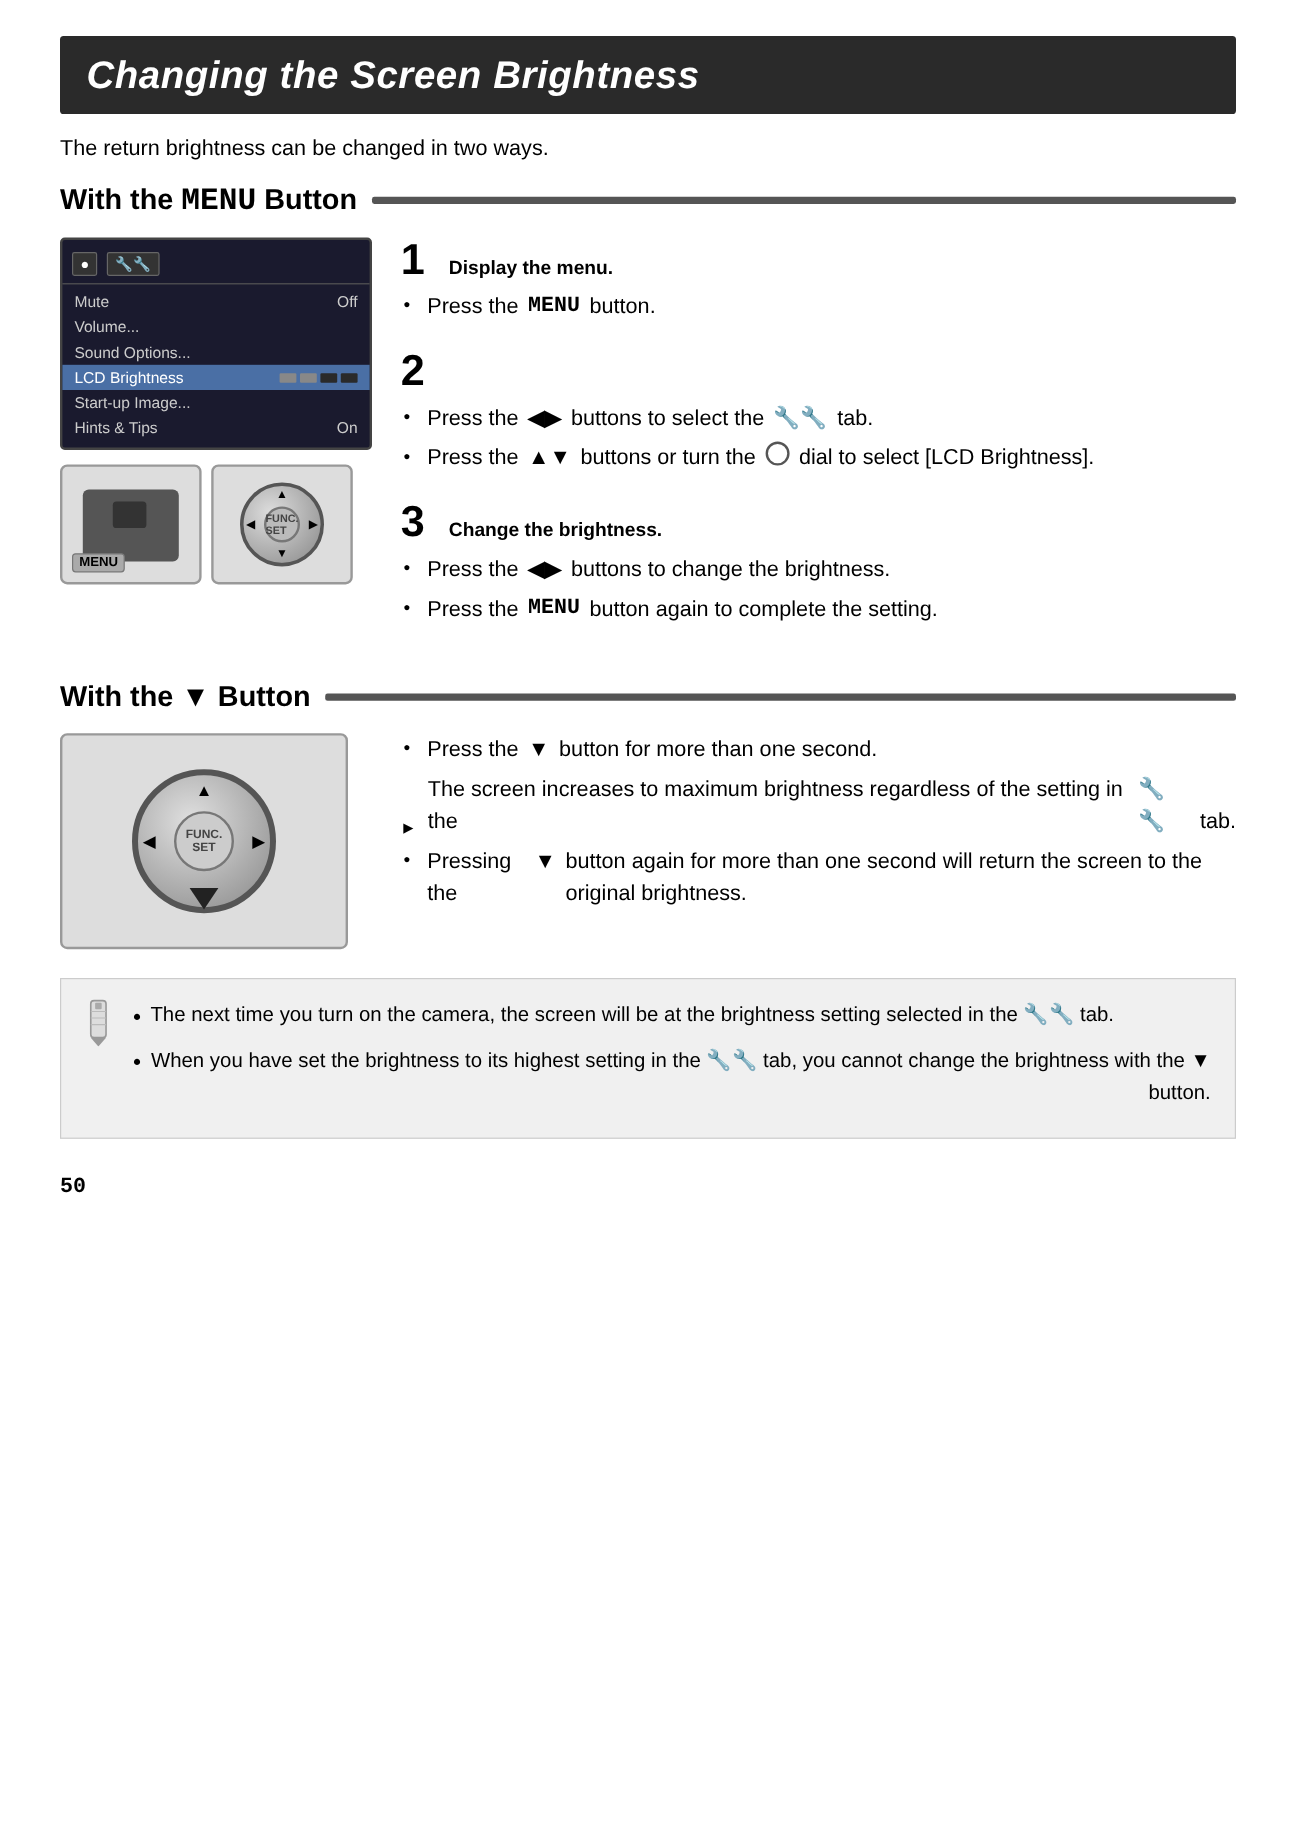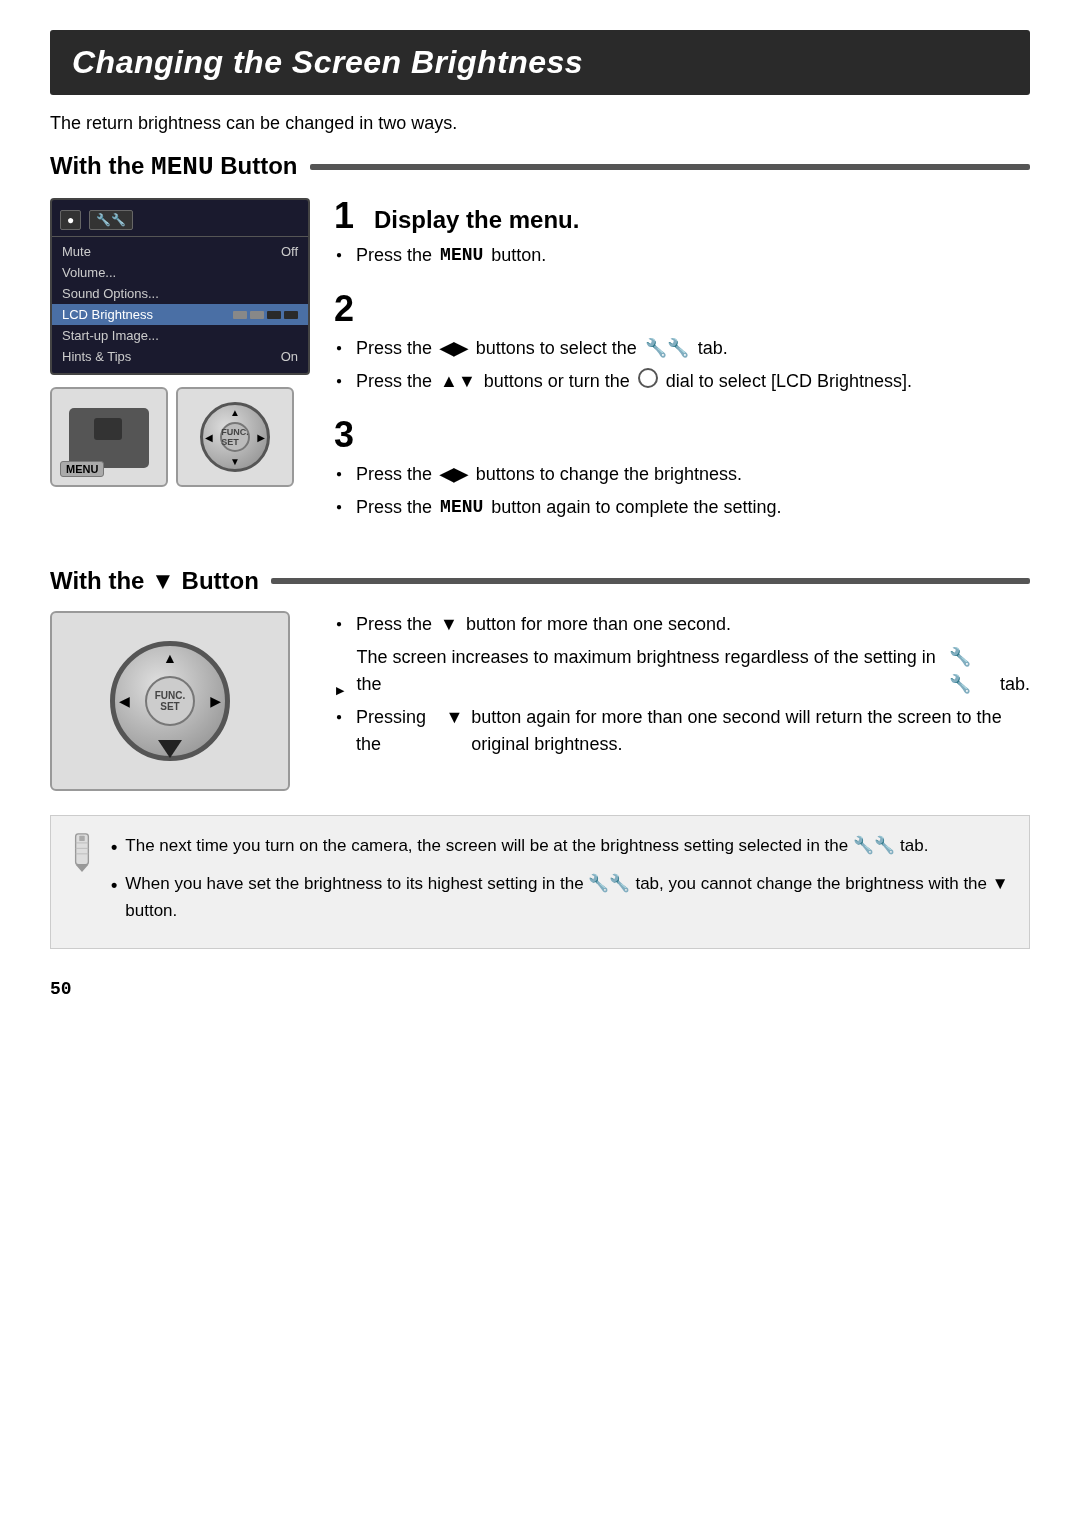--- a/index.html
+++ b/index.html
@@ -219,21 +219,21 @@
       margin-bottom: 8px;
     }
     .step-number {
       font-size: 36px;
       font-weight: 900;
       color: #000;
       line-height: 1;
       min-width: 28px;
     }
     .step-title {
-      font-size: 24px;
+      font-size: 16px;
       font-weight: 900;
     }
     .step-bullets {
       padding-left: 0;
       list-style: none;
     }
     .step-bullets li {
       display: flex;
       align-items: flex-start;
       gap: 8px;
@@ -334,20 +334,21 @@
 
     
     .note-box {
       background: #f0f0f0;
       border: 1px solid #ccc;
       padding: 16px 20px 16px 60px;
       margin-top: 20px;
       position: relative;
       font-size: 17px;
       line-height: 1.6;
+      text-align: right;
     }
     .note-icon {
       position: absolute;
       left: 14px;
       top: 16px;
       width: 34px;
       height: 40px;
     }
     .note-icon svg {
       width: 34px;
@@ -492,20 +493,21 @@
       </div>
       <ul class="step-bullets">
         <li>Press the <span class="arrow-lr">◀▶</span> buttons to select the <span style="font-weight:bold;">🔧🔧</span> tab.</li>
         <li>Press the <span class="arrow-ud">▲▼</span> buttons or turn the <span class="inline-dial"></span> dial to select [LCD Brightness].</li>
       </ul>
     </div>
 
     <div class="step">
       <div class="step-header">
         <span class="step-number">3</span>
+        <span class="step-title">Change the brightness.</span>
       </div>
       <ul class="step-bullets">
         <li>Press the <span class="arrow-lr">◀▶</span> buttons to change the brightness.</li>
         <li>Press the <span class="mono">MENU</span> button again to complete the setting.</li>
       </ul>
     </div>
 
   </div>
 </div>
 

